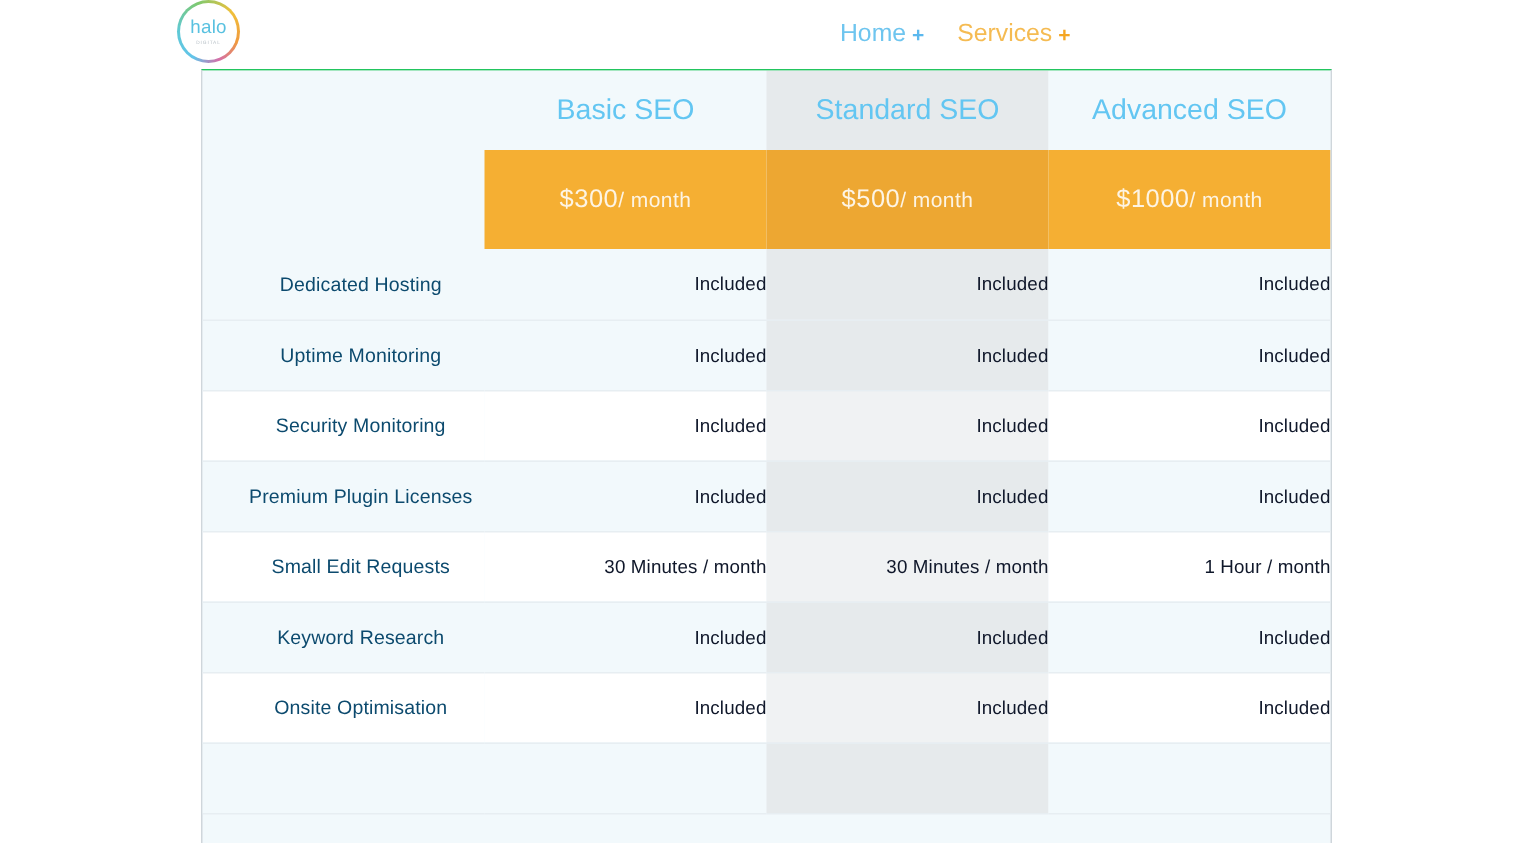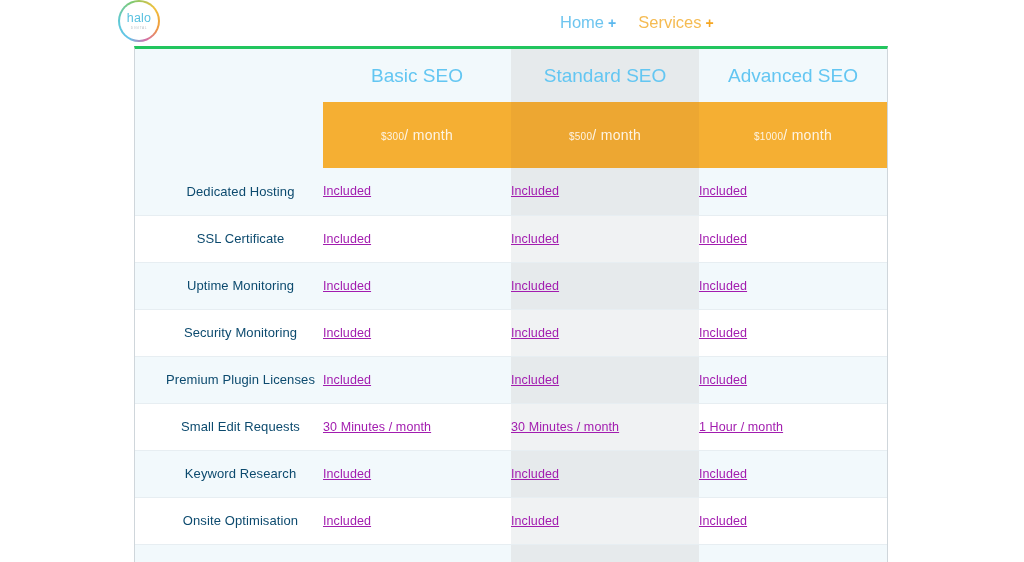--- a/index.html
+++ b/index.html
@@ -138,21 +138,21 @@
 
   
   .table-frame {
     position: absolute;
     left: 134px;
     top: 46px;
     width: 754px;
     height: 516px;
     background: #f2f9fc;
     border-left: 1px solid #cfd6db;
-    border-top: 3px solid #22c55e;
+    border-top: 1px solid #22c55e;
     border-right: 1px solid #cfd6db;
     overflow: hidden;
   }
 
   .ptable {
     width: 100%;
     border-collapse: collapse;
     table-layout: fixed;
   }
   .ptable col.c-feature { width: 188px; }
@@ -181,21 +181,21 @@
     font-weight: 400;
     background: #f5af33;
     color: #fdf4e4;
   }
   .ptable thead tr.plan-prices th.feature-head {
     background: #f2f9fc;
   }
   .ptable thead tr.plan-prices th.col-highlight {
     background: #eda732;
   }
-  .price-amount { font-size: 10px; letter-spacing: 0.3px; }
+  .price-amount { font-size: 17px; letter-spacing: 0.3px; }
   .price-period { font-size: 14px; letter-spacing: 0.3px; }
 
   
   .ptable tbody td {
     height: 47px;
     padding: 0;
     vertical-align: middle;
     font-weight: 400;
     border-bottom: 1px solid #e7eef2;
   }
@@ -203,25 +203,24 @@
   .ptable tbody tr.row-odd  td { background: #ffffff; }
 
   .ptable tbody td.feature-cell {
     padding-left: 23px;
     text-align: center;
     font-size: 13px;
     color: #0c4a6e;
     letter-spacing: 0.1px;
   }
   .ptable tbody td.value-cell {
-    text-align: left;
+    text-align: right;
     font-size: 12.5px;
-    color: #a21caf;
+    color: #0f172a;
     letter-spacing: 0.1px;
-    text-decoration: underline;
   }
   .ptable tbody tr.row-even td.col-highlight { background: #e6eaec; }
   .ptable tbody tr.row-odd  td.col-highlight { background: #f0f2f3; }
 
   
   .ptable tbody tr.partial td { height: 47px; }
 </style>
 </head>
 <body>
 
@@ -280,26 +279,20 @@
       </thead>
       <tbody>
 
         <tr class="row-even">
           <td class="feature-cell">Dedicated Hosting</td>
           <td class="value-cell">Included</td>
           <td class="value-cell col-highlight">Included</td>
           <td class="value-cell">Included</td>
         </tr>
 
-        <tr class="row-odd">
-          <td class="feature-cell">SSL Certificate</td>
-          <td class="value-cell">Included</td>
-          <td class="value-cell col-highlight">Included</td>
-          <td class="value-cell">Included</td>
-        </tr>
 
         <tr class="row-even">
           <td class="feature-cell">Uptime Monitoring</td>
           <td class="value-cell">Included</td>
           <td class="value-cell col-highlight">Included</td>
           <td class="value-cell">Included</td>
         </tr>
 
         <tr class="row-odd">
           <td class="feature-cell">Security Monitoring</td>

